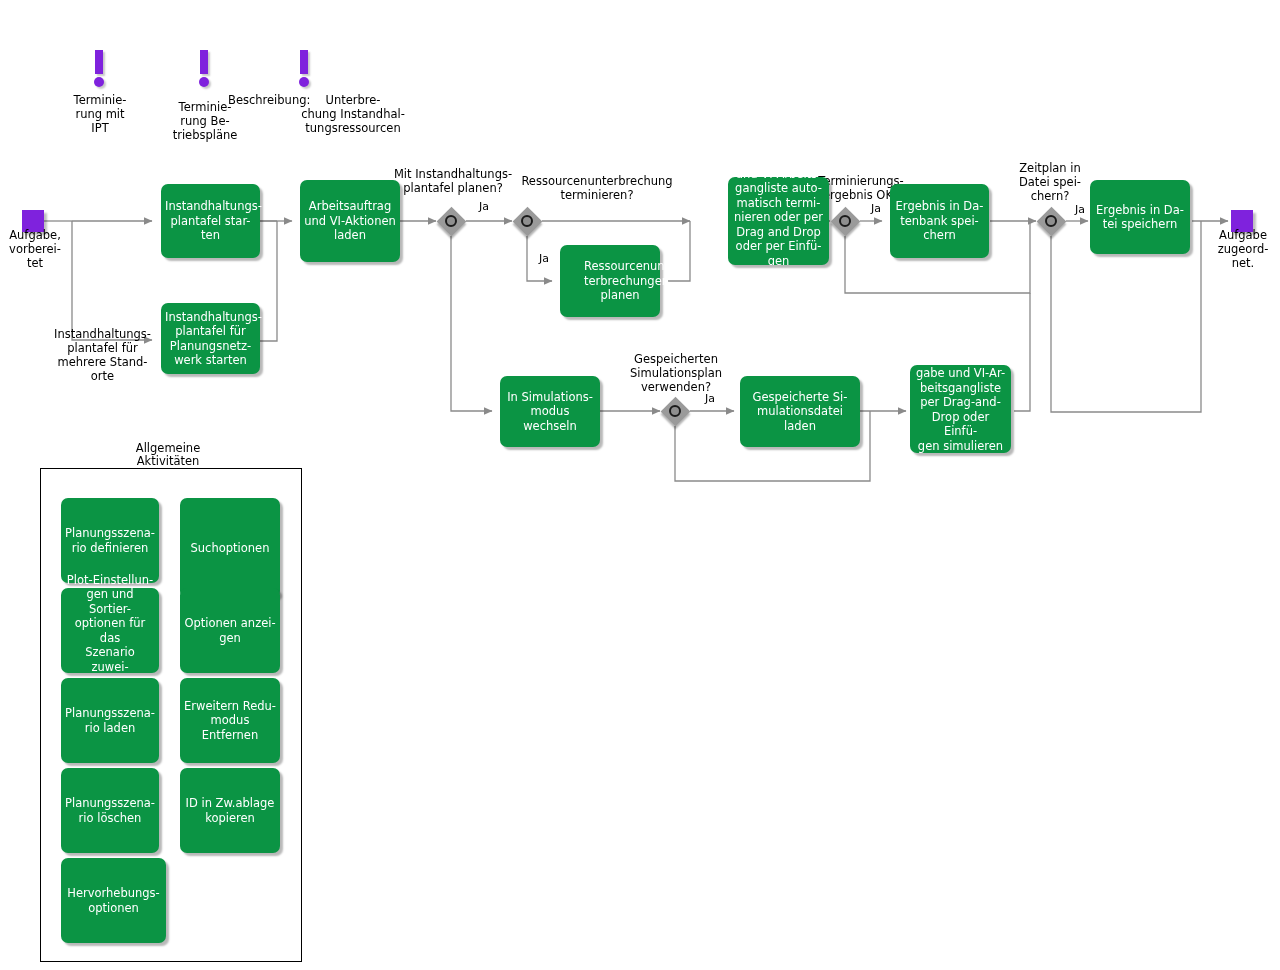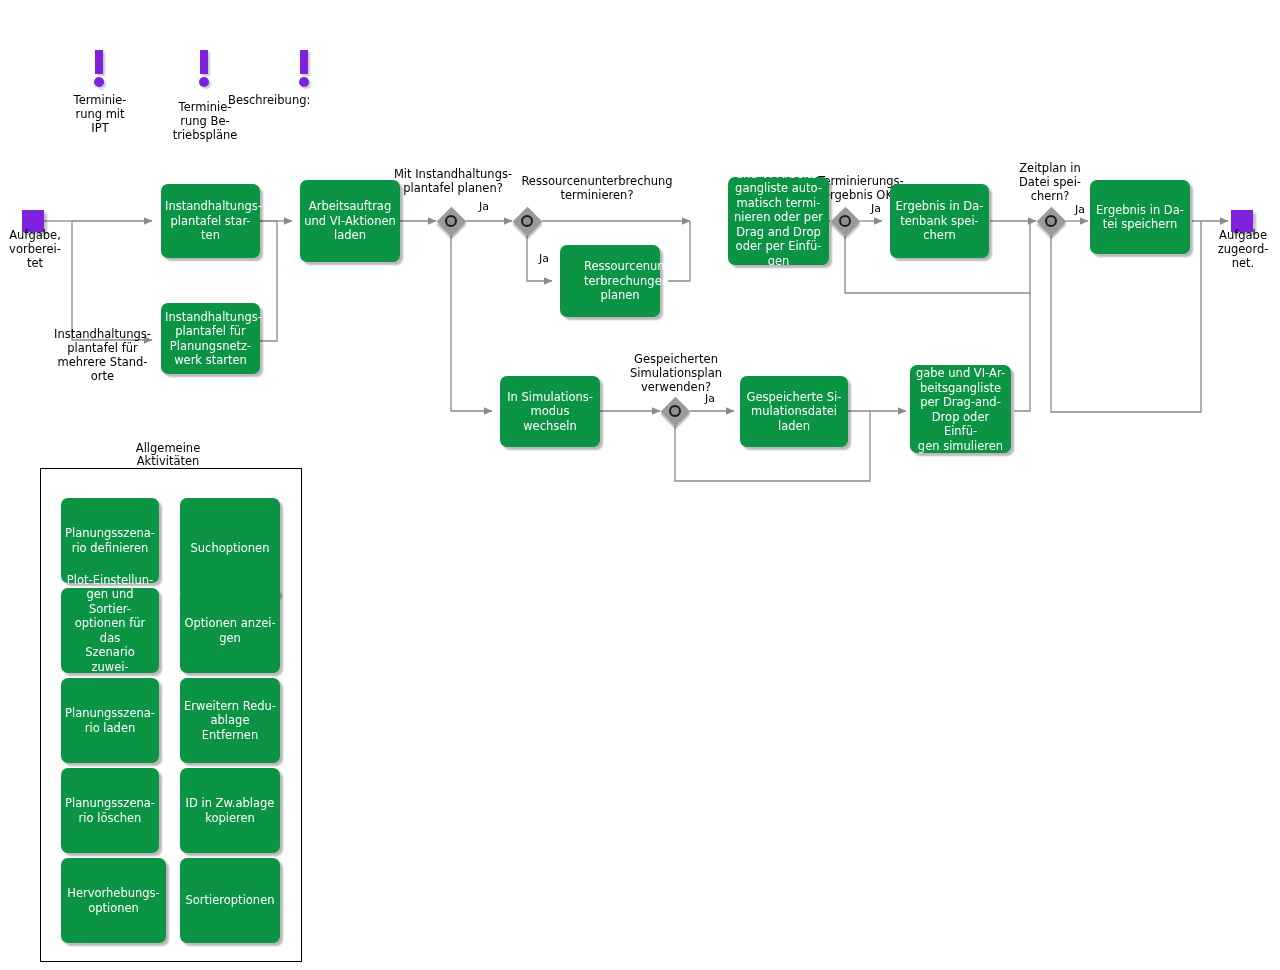--- a/index.html
+++ b/index.html
@@ -194,20 +194,23 @@
   </div>
   <div class="lbl" style="left:165px;top:100px;width:80px;">Terminie-
 rung Be-
 triebspläne</div>
 
   <div class="note" style="left:294px;top:50px;">
     <div class="bar"></div>
     <div class="dot"></div>
   </div>
   <div class="lbl" style="left:228px;top:93px;width:92px;text-align:left;">Beschreibung:</div>
+  <div class="lbl" style="left:263px;top:93px;width:180px;">Unterbre-
+chung  Instandhal-
+tungsressourcen</div>
 
   <div class="termsq" style="left:22px;top:210px;"></div>
   <div class="termlabel" style="left:-2px;top:228px;white-space:pre-line;">Aufgabe,
 vorberei-
 tet</div>
 
   <div class="termsq" style="left:1231px;top:210px;"></div>
   <div class="termlabel" style="left:1206px;top:228px;white-space:pre-line;">Aufgabe
 zugeord-
 net.</div>
@@ -279,21 +282,21 @@
   <div class="act" style="left:1090px;top:180px;width:100px;height:74px;">
     <span style="white-space:pre-line;">Ergebnis in Da-
 tei speichern</span>
   </div>
 
   <div class="act" style="left:500px;top:376px;width:100px;height:71px;">
     <span style="white-space:pre-line;">In Simulations-
 modus wechseln</span>
   </div>
 
-  <div class="act" style="left:740px;top:376px;width:108px;height:71px;">
+  <div class="act" style="left:740px;top:376px;width:120px;height:71px;">
     <span style="white-space:pre-line;">Gespeicherte Si-
 mulationsdatei
 laden</span>
   </div>
 
   <div class="act clip" style="left:910px;top:365px;width:101px;height:88px;align-items:flex-end;">
     <span style="white-space:pre-line;margin-top:-6px;">Terminierung
 von Arbeitsauf-
 gabe und VI-Ar-
 beitsgangliste
@@ -346,33 +349,30 @@
     <span style="white-space:pre-line;">Optionen anzei-
 gen</span>
   </div>
 
   <div class="act grid-act" style="left:61px;top:678px;width:98px;height:85px;">
     <span style="white-space:pre-line;">Planungsszena-
 rio laden</span>
   </div>
   <div class="act grid-act" style="left:180px;top:678px;width:100px;height:85px;">
     <span style="white-space:pre-line;">Erweitern Redu-
-ablage Entfernen</span>
+modus Entfernen</span>
   </div>
 
   <div class="act grid-act" style="left:61px;top:768px;width:98px;height:85px;">
     <span style="white-space:pre-line;">Planungsszena-
 rio löschen</span>
   </div>
   <div class="act grid-act" style="left:180px;top:768px;width:100px;height:85px;">
     <span style="white-space:pre-line;">ID in Zw.ablage
 kopieren</span>
   </div>
 
   <div class="act grid-act" style="left:61px;top:858px;width:105px;height:85px;">
     <span style="white-space:pre-line;">Hervorhebungs-
 optionen</span>
   </div>
-  <div class="act grid-act" style="left:180px;top:858px;width:100px;height:85px;">
-    <span style="white-space:pre-line;">Sortieroptionen</span>
-  </div>
 
 </div>
 
 </body></html>

